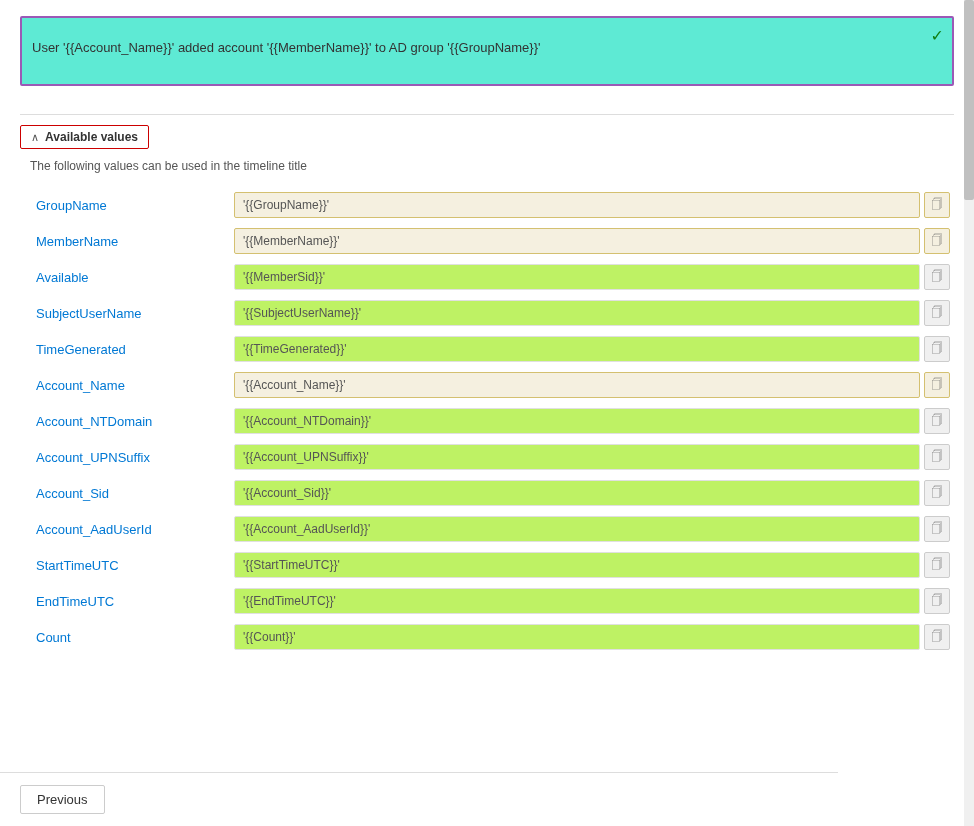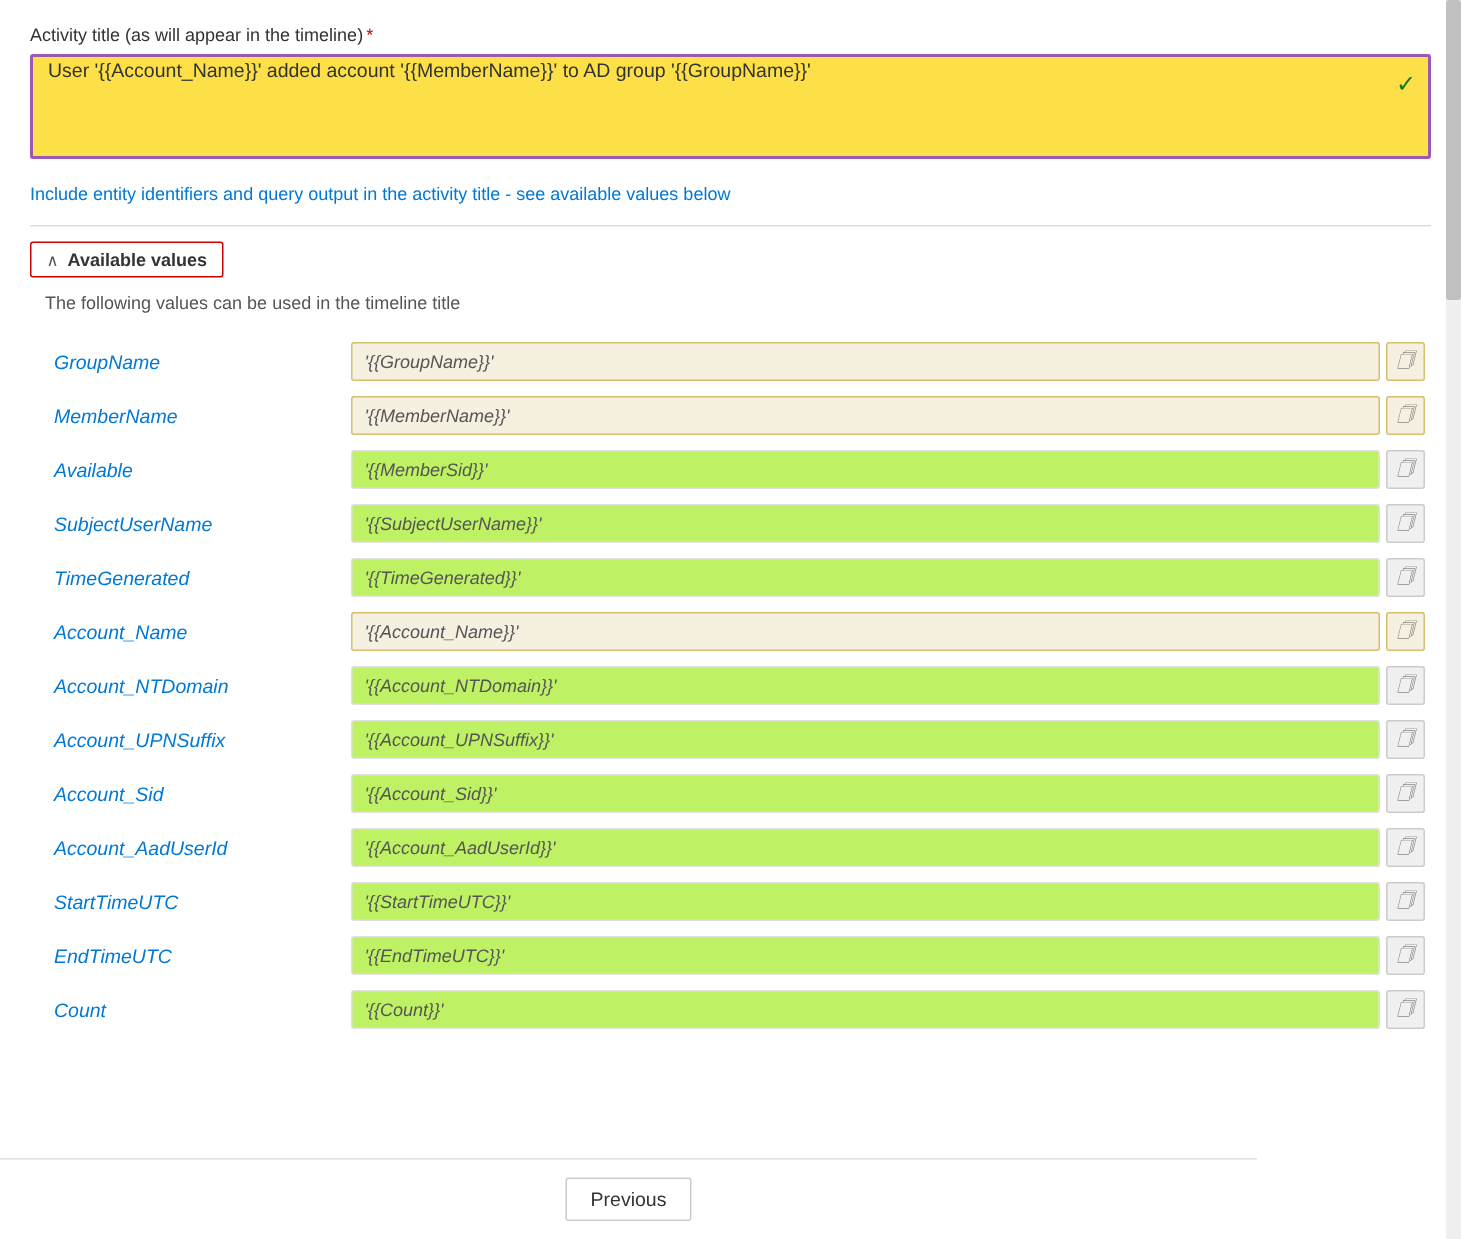--- a/index.html
+++ b/index.html
@@ -21,25 +21,25 @@
       color: #333;
       margin-bottom: 6px;
     }
     .field-label span.required {
       color: #c00;
       margin-left: 2px;
     }
     .title-input-wrapper {
       border: 2px solid #9b59b6;
       border-radius: 2px;
-      padding: 0 10px;
+      padding: 21px 10px;
       min-height: 70px;
       position: relative;
-      background: #fde047;
-      margin-bottom: 16px;
+      background: #5eead4;
+      margin-bottom: 28px;
     }
     .title-input-wrapper .check-icon {
       position: absolute;
       right: 8px;
       top: 8px;
       color: #107c10;
       font-size: 16px;
     }
     .title-input-text {
       font-size: 13px;
@@ -85,21 +85,20 @@
     }
     .values-table {
       width: 100%;
       border-collapse: collapse;
       margin-left: 10px;
       width: calc(100% - 10px);
     }
     .values-table tr td {
       padding: 5px 4px;
       vertical-align: middle;
-      font-style: italic;
     }
     .values-table tr td:first-child {
       width: 200px;
       font-size: 13px;
       color: #0078d4;
       padding-left: 6px;
     }
     .value-field-wrapper {
       display: flex;
       align-items: flex-end;
@@ -143,21 +142,20 @@
       position: fixed;
       bottom: 0;
       left: 0;
       width: 838px;
       background: #fff;
       border-top: 1px solid #ddd;
       padding: 12px 20px;
       display: flex;
       align-items: center;
       gap: 8px;
-      flex-direction: column;
     }
     .btn-previous {
       border: 1px solid #ccc;
       background: #fff;
       color: #333;
       padding: 6px 16px;
       font-size: 13px;
       border-radius: 2px;
       cursor: pointer;
       min-width: 80px;
@@ -195,32 +193,28 @@
   </style>
 </head>
 <body>
 
 <div class="scrollbar-track">
   <div class="scrollbar-thumb"></div>
 </div>
 
 <div class="main-container page-content">
   
-  <div class="field-label">
-    <span>Activity title (as will appear in the timeline)</span><span class="required">*</span>
-  </div>
 
   
   <div class="title-input-wrapper">
     <div class="title-input-text">User '{{Account_Name}}' added account '{{MemberName}}' to AD group '{{GroupName}}'</div>
     <span class="check-icon">✓</span>
   </div>
 
   
-  <div class="hint-text">Include entity identifiers and query output in the activity title - see available values below</div>
 
   <hr class="divider">
 
   
   <div class="available-values-header">
     <span class="chevron">∧</span>
     <span class="label">Available values</span>
   </div>
 
   

